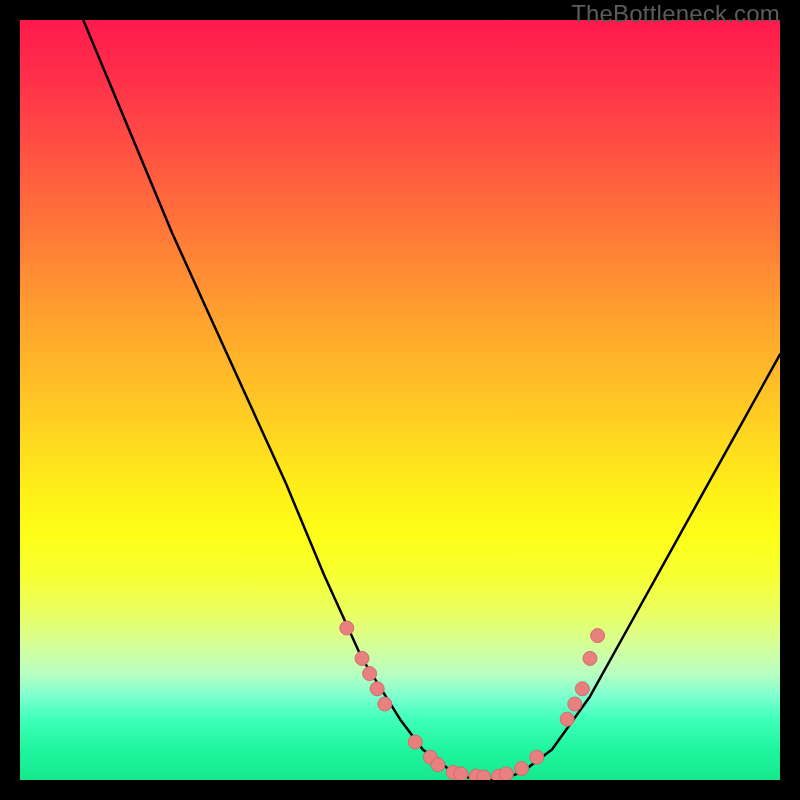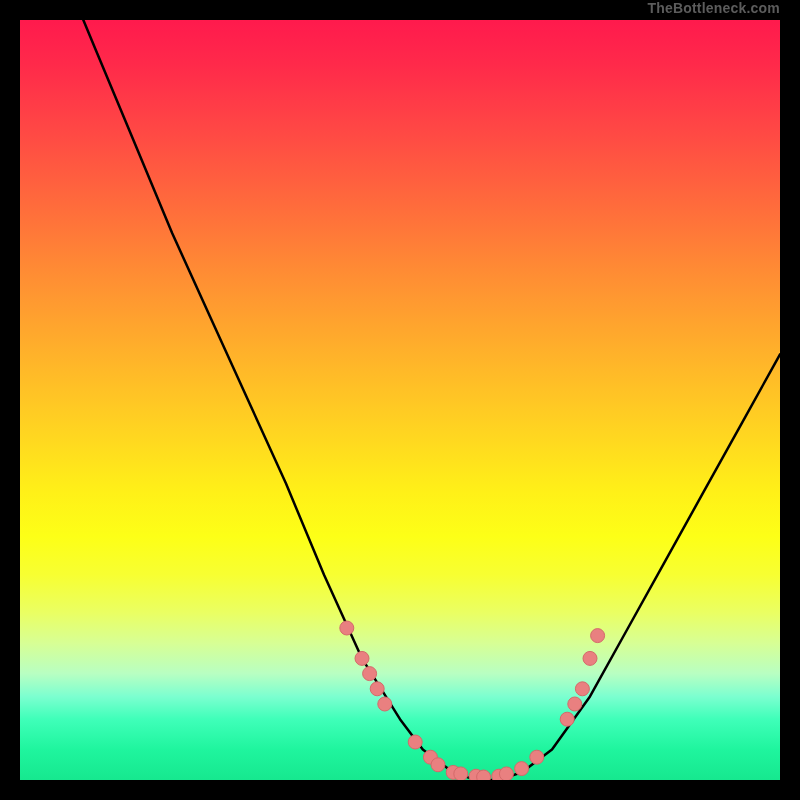--- a/index.html
+++ b/index.html
@@ -46,22 +46,22 @@
     position: absolute;
     inset: 0;
     width: 100%;
     height: 100%;
   }
   .watermark {
     position: absolute;
     top: 0px;
     right: 20px;
     font-family: Arial, Helvetica, sans-serif;
-    font-size: 14px;
-    font-weight: 700;
+    font-size: 24px;
+    font-weight: 400;
     color: #5c5c5c;
     letter-spacing: 0.2px;
   }
 </style>
 </head>
 <body>
 
 <div class="frame">
   <div class="plot">
     <div class="gradient"></div>

